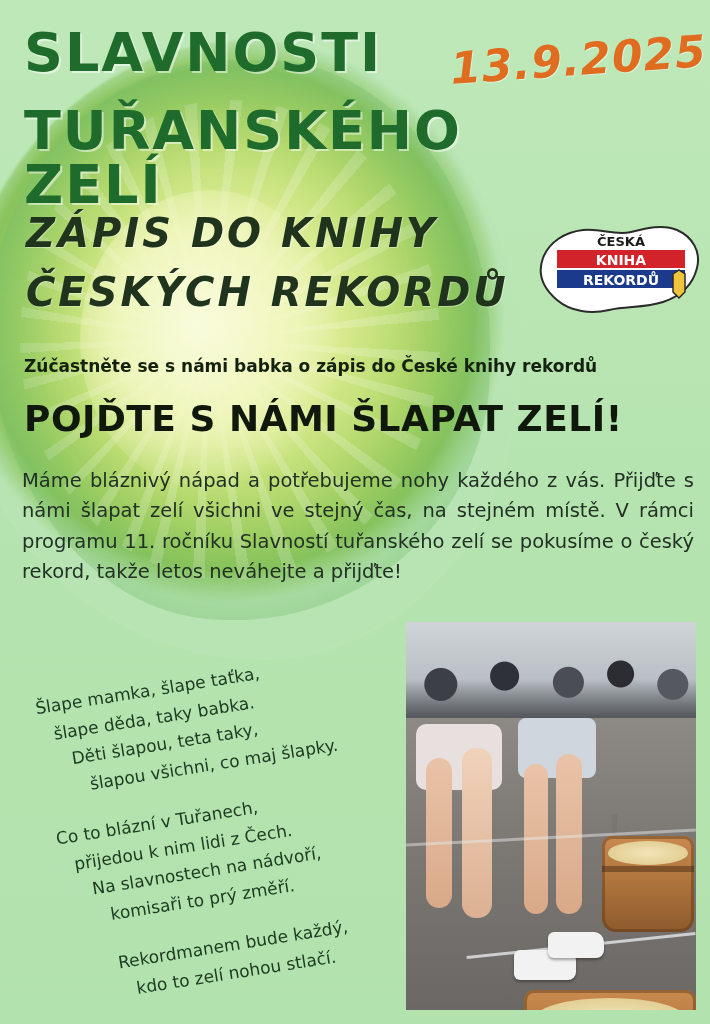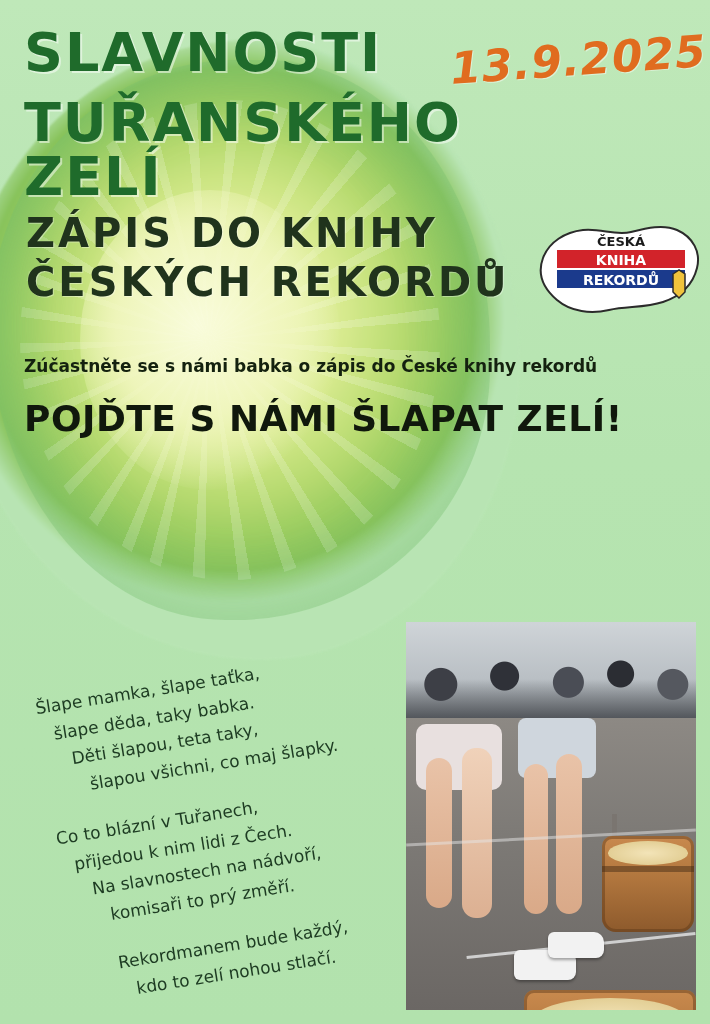--- a/index.html
+++ b/index.html
@@ -83,52 +83,53 @@
   }
   .headline .l1, .headline .l2 {
     font-family: "DejaVu Sans", sans-serif;
     font-weight: bold;
     color: #1f6b2b;
     letter-spacing: 2px;
     line-height: 1.0;
     text-shadow: 2px 2px 0 rgba(255,255,255,.5);
   }
   .headline .l1 { font-size: 54px; }
-  .headline .l2 { font-size: 54px; margin-top: 16px; }
+  .headline .l2 { font-size: 54px; margin-top: 24px; }
 
   .date-stamp {
     position: absolute;
     right: 18px;
     top: 34px;
     font-family: "DejaVu Sans", sans-serif;
     font-weight: bold;
     font-style: italic;
     font-size: 44px;
     color: #e06c1f;
     letter-spacing: 1px;
     transform: rotate(-4deg);
     text-shadow: 1px 1px 0 rgba(255,255,255,.45);
   }
 
   .subhead {
     position: absolute;
     left: 26px;
     top: 212px;
     width: 520px;
+    font-style: italic;
   }
   .subhead .s1, .subhead .s2 {
     font-family: "DejaVu Sans", sans-serif;
     font-weight: bold;
     font-size: 40px;
     letter-spacing: 3px;
     color: #20331c;
     line-height: 1.08;
     text-shadow: 1px 1px 0 rgba(255,255,255,.35);
   }
-  .subhead .s2 { margin-top: 6px; }
+  .subhead .s2 { margin-top: 16px; }
 
   
   .record-logo {
     position: absolute;
     right: 18px;
     top: 214px;
     width: 172px;
     height: 112px;
     text-align: center;
   }
@@ -305,20 +306,21 @@
       <rect x="22" y="56" width="128" height="18" fill="#1b3a8c"></rect>
       <text x="86" y="32" text-anchor="middle" font-family="DejaVu Sans, sans-serif" font-size="13" font-weight="bold" fill="#1b1b1b">ČESKÁ</text>
       <text x="86" y="51" text-anchor="middle" font-family="DejaVu Sans, sans-serif" font-size="14" font-weight="bold" fill="#ffffff">KNIHA</text>
       <text x="86" y="71" text-anchor="middle" font-family="DejaVu Sans, sans-serif" font-size="14" font-weight="bold" fill="#ffffff">REKORDŮ</text>
       <path d="M138 60 l6 -4 6 4 v18 l-6 6 -6 -6 z" fill="#f0c33c" stroke="#2b2b2b" stroke-width="1.5"></path>
     </svg>
   </div>
 
   <div class="lead">Zúčastněte se s námi babka o zápis do České knihy rekordů</div>
   <div class="claim">POJĎTE S NÁMI ŠLAPAT ZELÍ!</div>
+  <div class="paragraph">Máme bláznivý nápad a potřebujeme nohy každého z vás. Přijďte s námi šlapat zelí všichni ve stejný čas, na stejném místě. V rámci programu 11. ročníku Slavností tuřanského zelí se pokusíme o český rekord, takže letos neváhejte a přijďte!</div>
 
   <div class="poem">
     <div class="stanza">
       <div class="v">Šlape mamka, šlape taťka,</div>
       <div class="v i1">šlape děda, taky babka.</div>
       <div class="v i2">Děti šlapou, teta taky,</div>
       <div class="v i3">šlapou všichni, co maj šlapky.</div>
     </div>
     <div class="stanza">
       <div class="v">Co to blázní v Tuřanech,</div>

